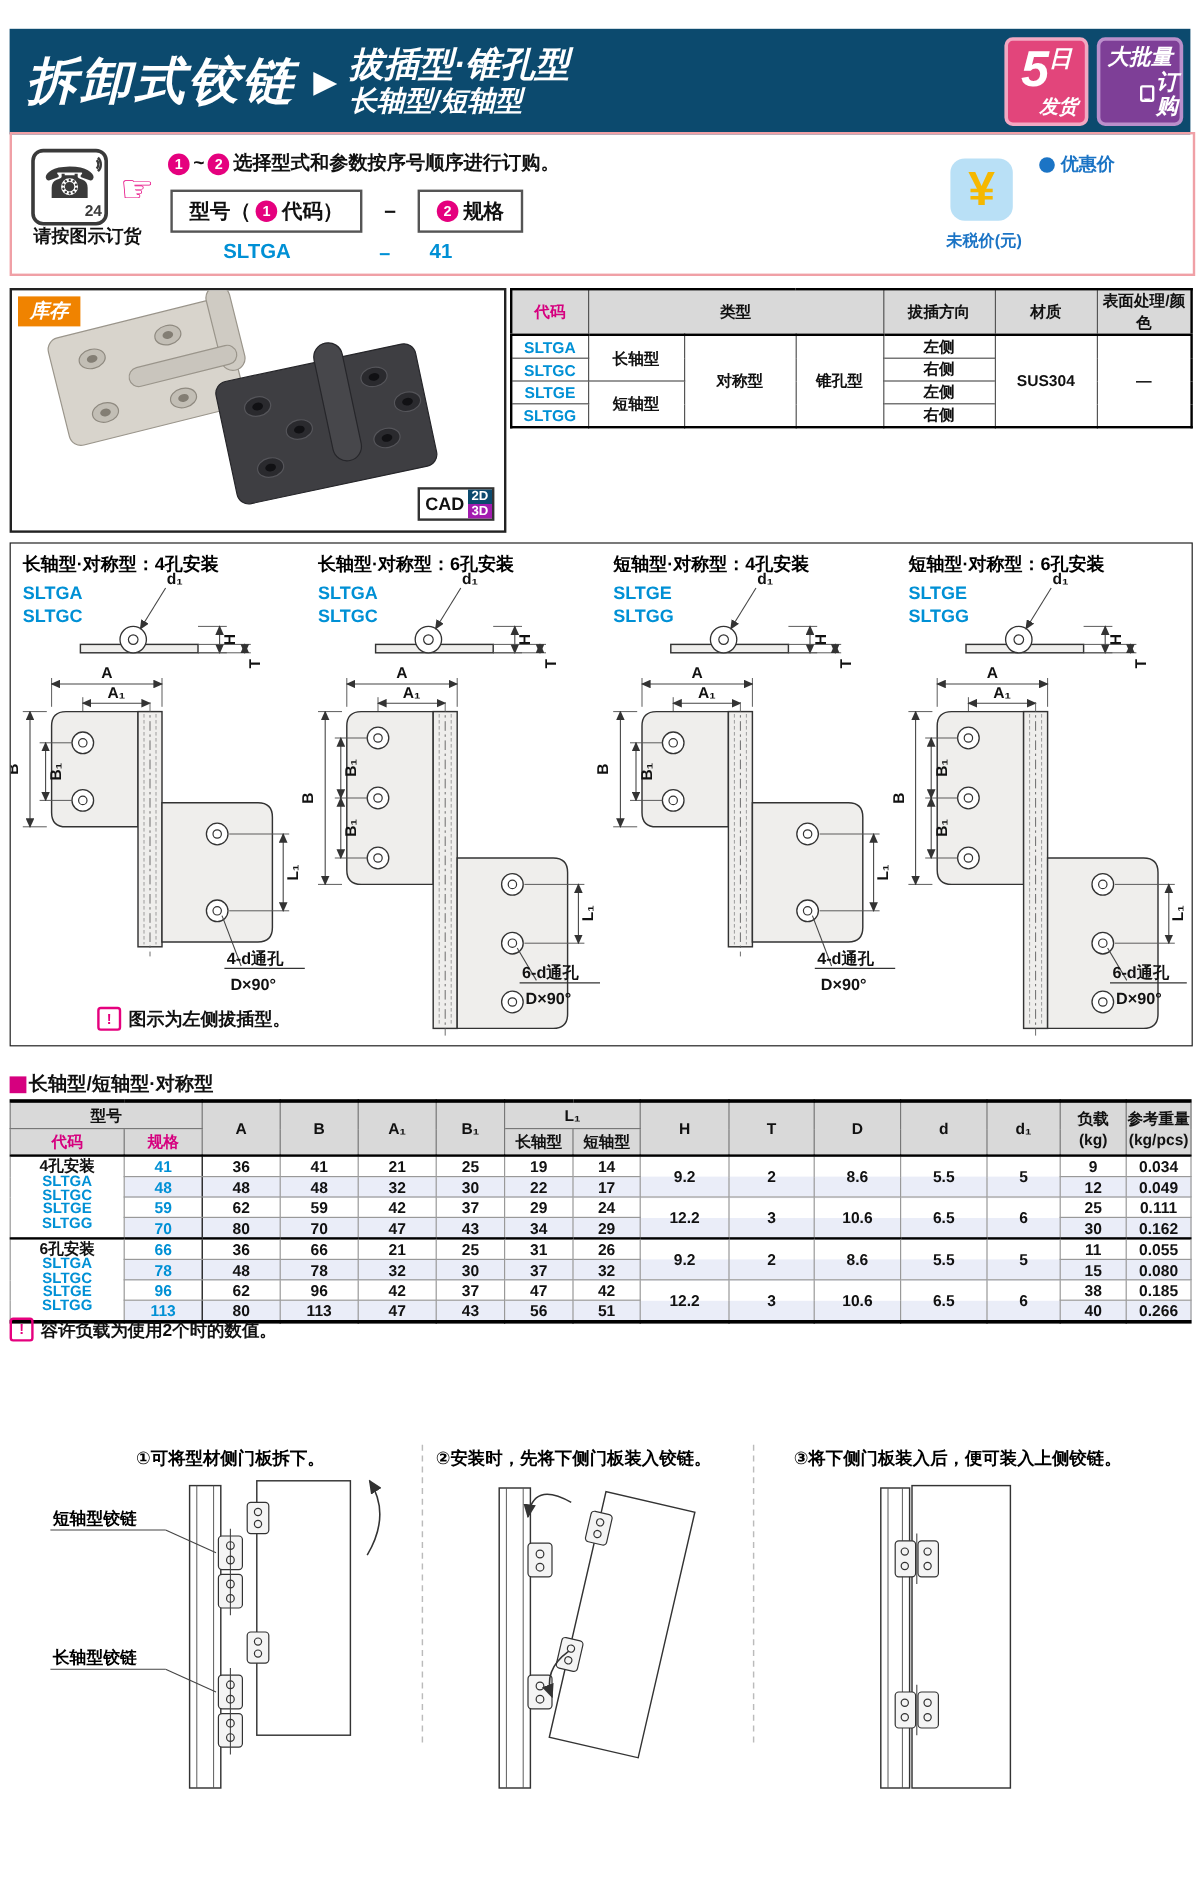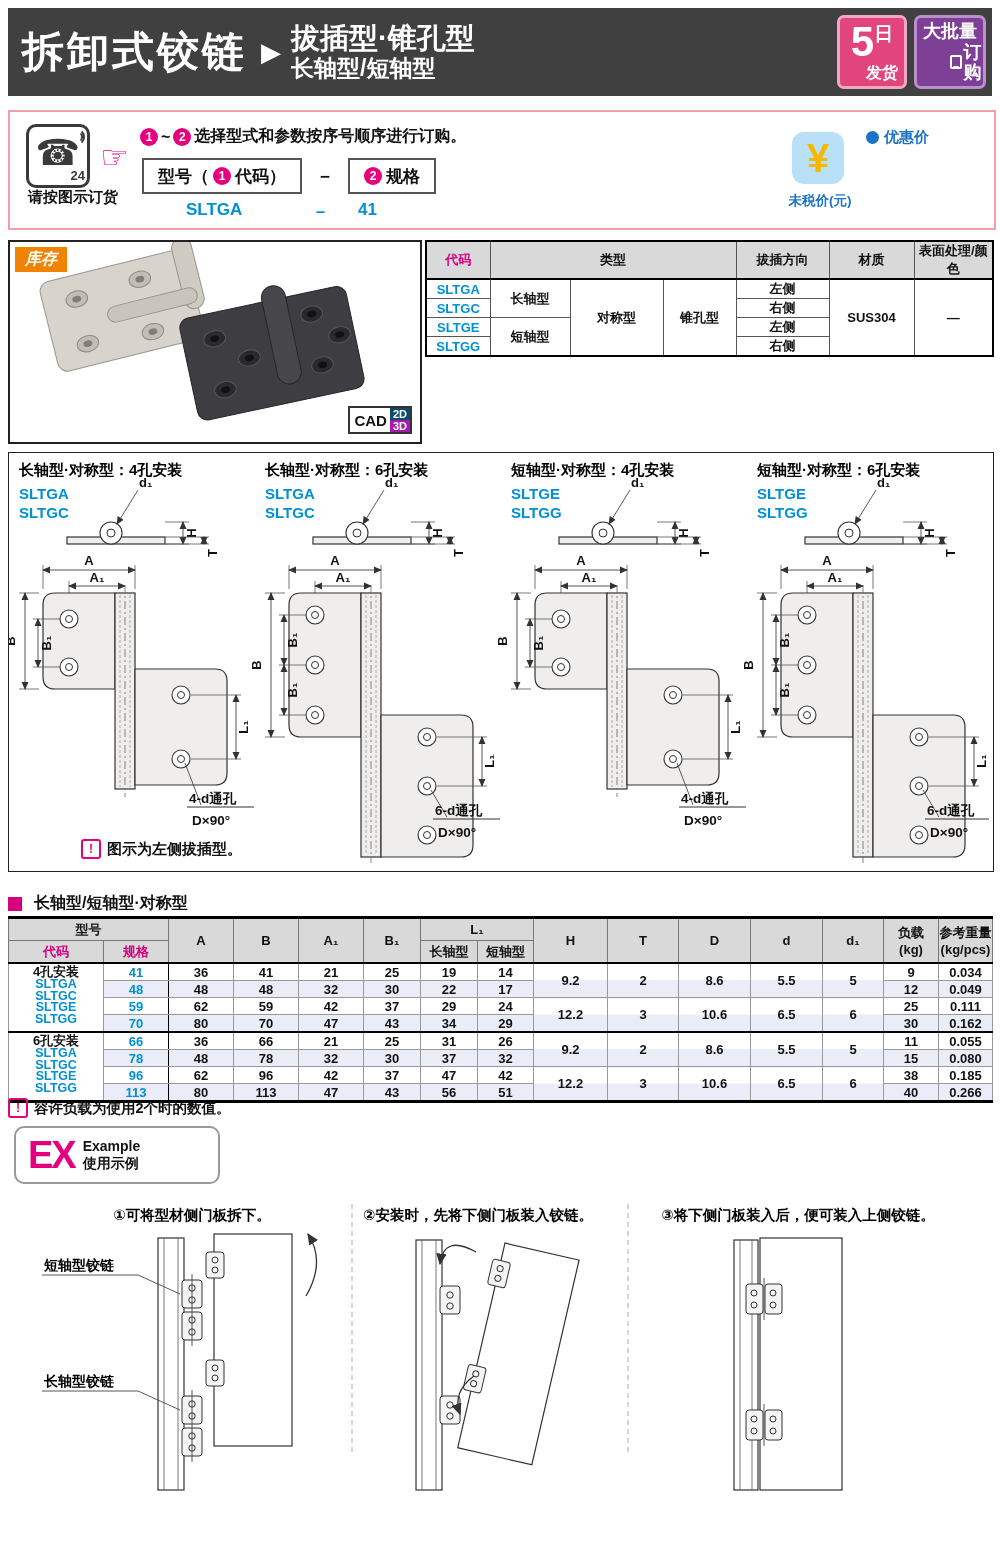--- a/index.html
+++ b/index.html
@@ -1,20 +1,20 @@
 <!DOCTYPE html>
 <html><head>
 <meta charset="utf-8">
 <style>
   html,body{margin:0;padding:0;background:#fff;}
   body{font-family:"Liberation Sans","DejaVu Sans",sans-serif;color:#111;}
   #page{position:relative;width:1000px;height:1564px;background:#fff;overflow:hidden;}
   .abs{position:absolute;}
   
-  .banner{left:8px;top:8px;width:984px;height:88px;background:#404040;display:flex;align-items:center;}
+  .banner{left:8px;top:24px;width:984px;height:88px;background:#0c4a6e;display:flex;align-items:center;font-style:italic;}
   .banner-title{color:#fff;font-size:42px;font-weight:800;letter-spacing:3px;margin-left:14px;white-space:nowrap;}
   .banner-arrow{color:#fff;font-size:26px;margin:0 10px 0 14px;}
   .banner-subs{display:flex;flex-direction:column;justify-content:center;}
   .sub1{color:#fff;font-size:29px;font-weight:800;line-height:33px;white-space:nowrap;}
   .sub2{color:#fff;font-size:23px;font-weight:700;line-height:27px;white-space:nowrap;}
   .badges{position:absolute;right:6px;top:7px;bottom:7px;display:flex;gap:7px;}
   .badge5{width:64px;background:#E2457B;border:3px solid #F2A8C2;border-radius:7px;color:#fff;display:flex;flex-direction:column;align-items:center;justify-content:center;}
   .badge5 .row1{display:flex;align-items:flex-start;line-height:1;}
   .badge5 .n{font-size:42px;font-weight:800;}
   .badge5 .u{font-size:19px;font-weight:800;margin-top:3px;}
@@ -73,21 +73,21 @@
   .leaf{fill:#EFEEEC;stroke:#333;stroke-width:1.2;}
   .hole{fill:#fff;stroke:#333;stroke-width:1.1;}
   .ln{fill:none;stroke:#333;stroke-width:1;}
   .ex{stroke:#555;stroke-width:0.8;}
   .dm{stroke:#444;stroke-width:0.9;marker-start:url(#ar);marker-end:url(#ar);}
   .dme{stroke:#444;stroke-width:0.9;marker-end:url(#ar);}
   .ds{stroke:#999;stroke-width:0.8;stroke-dasharray:3 2;}
   .cl{stroke:#666;stroke-width:0.8;stroke-dasharray:8 3 2 3;}
   .ld{stroke:#444;stroke-width:0.9;fill:none;}
   
-  .sect{left:8px;top:893px;display:flex;align-items:center;gap:12px;font-size:16px;font-weight:800;}
+  .sect{left:8px;top:893px;display:flex;align-items:center;gap:2px;font-size:16px;font-weight:800;}
   .sq{width:14px;height:14px;background:#D6007F;}
   
   table.spec{left:8px;top:916px;position:absolute;border-collapse:collapse;table-layout:fixed;border-top:3px solid #000;border-bottom:3px solid #000;border-left:1px solid #777;border-right:1px solid #777;}
   table.spec th{background:#D9D9D9;border:1px solid #777;font-size:13px;font-weight:700;padding:0;height:21px;}
   table.spec td{border:1px solid #999;font-size:13px;font-weight:700;text-align:center;padding:0;height:16px;}
   table.spec thead{border-bottom:2.5px solid #000;}
   td.thick,th.thick{border-right:1.5px solid #000 !important;}
   tr.alt td{background:#EAEDF8;}
   td.mg{background:linear-gradient(180deg,#fff 50%,#EAEDF8 50%) !important;}
   tr.gsep td{border-top:2px solid #000;}
@@ -686,27 +686,20 @@
         <td>0.266</td>
       </tr>
     </tbody>
   </table>
 
   <div class="abs note2">
     <span class="bang">!</span>
     <span>容许负载为使用2个时的数值。</span>
   </div>
 
-  <div class="abs exbox">
-    <span class="exbig">EX</span>
-    <span class="excol">
-      <span class="exen">Example</span>
-      <span class="excn">使用示例</span>
-    </span>
-  </div>
 
   <svg class="abs" style="left:8px;top:1200px;" width="984" height="360" viewBox="0 0 984 360">
     <defs>
       <marker id="ar2" markerWidth="9" markerHeight="8" refX="8" refY="4" orient="auto">
           <path d="M0 0L9 4L0 8z" fill="#333"></path>
         </marker>
     </defs>
     <text class="et" x="184" y="20">①可将型材侧门板拆下。</text>
     <text class="et" x="470" y="20">②安装时，先将下侧门板装入铰链。</text>
     <text class="et" x="790" y="20">③将下侧门板装入后，便可装入上侧铰链。</text>

